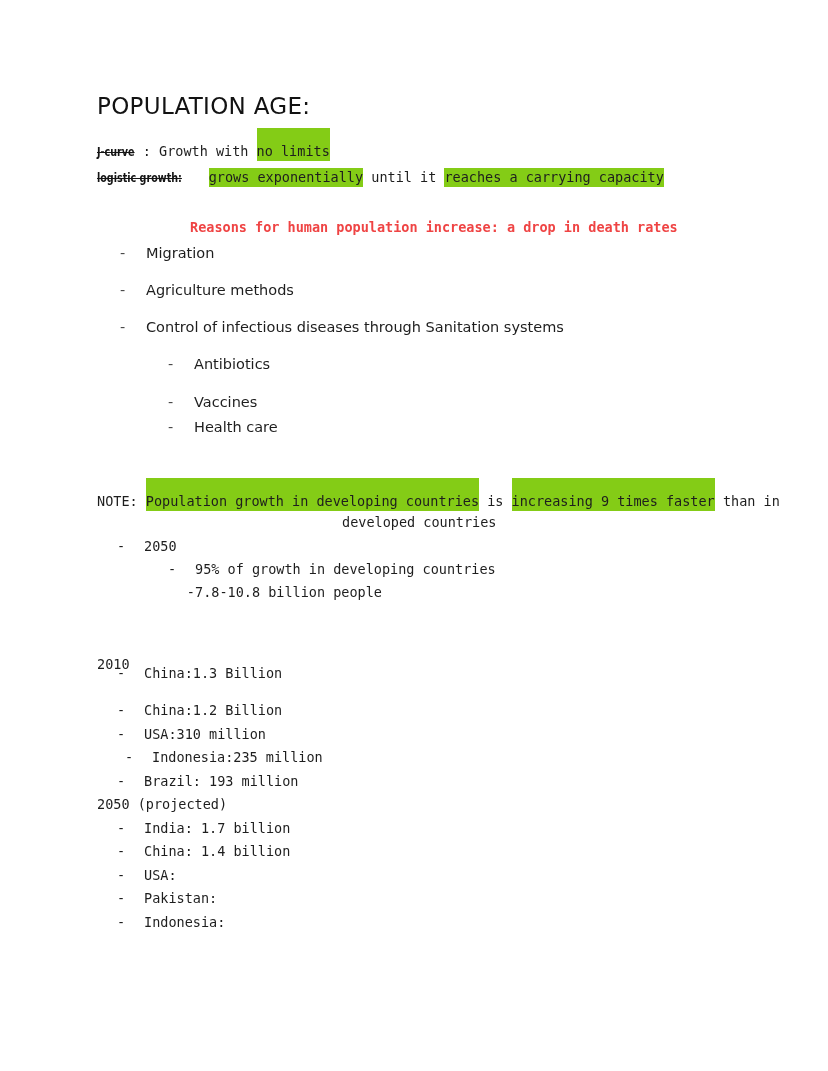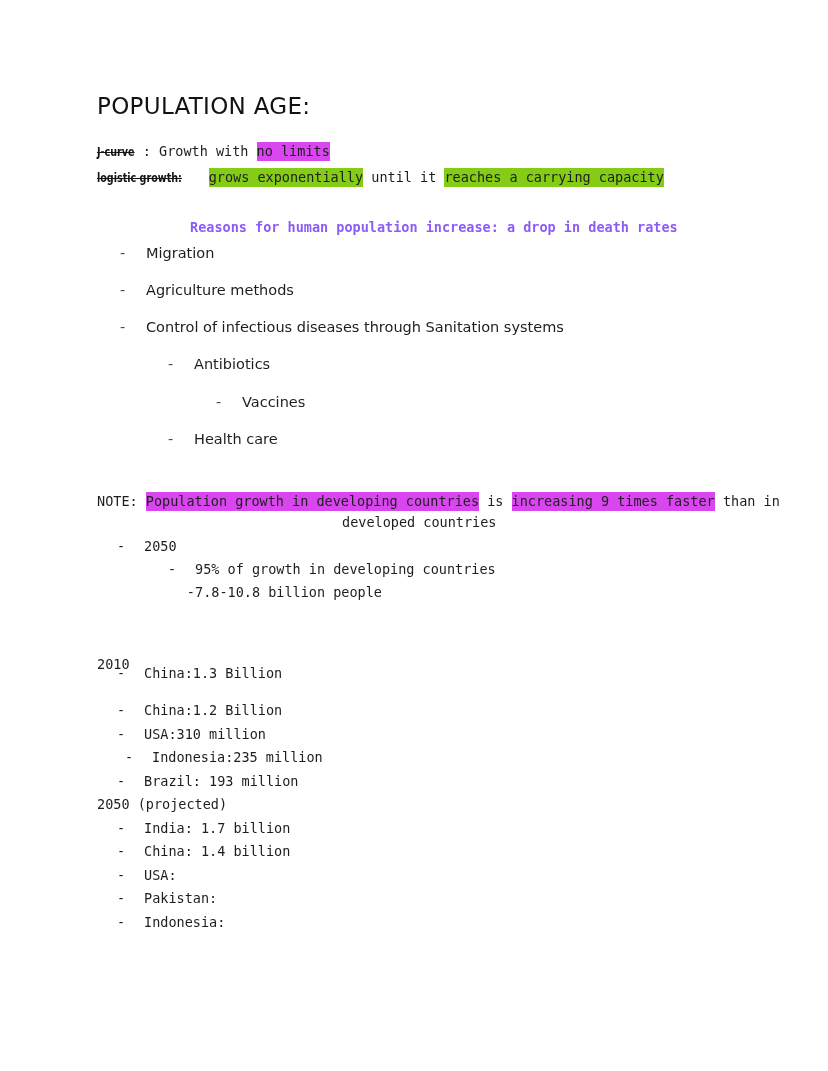--- a/index.html
+++ b/index.html
@@ -63,39 +63,39 @@
   .def-line {
     position: absolute;
     left: 97px;
     white-space: nowrap;
     line-height: 18px;
   }
   .def-line-1 { top: 142px; }
   .def-line-2 { top: 168px; }
 
   .hl-green {
-    background-color: #d946ef;
-    padding: 1px 0 2px 0;
+    background-color: #84cc16;
+    padding: 15px 0 2px 0;
     box-decoration-break: clone;
   }
   .hl-teal {
     background-color: #84cc16;
     padding: 1px 0 2px 0;
     box-decoration-break: clone;
   }
 
   
   .reasons-heading {
     position: absolute;
     left: 190px;
     top: 219px;
     font-family: "DejaVu Sans Mono", monospace;
     font-size: 13.5px;
     font-weight: bold;
-    color: #8b5cf6;
+    color: #ef4444;
     white-space: nowrap;
   }
 
   
   .bullet-l1 {
     position: absolute;
     left: 120px;
     white-space: nowrap;
     font-family: "DejaVu Sans", sans-serif;
     font-size: 14.5px;
@@ -205,24 +205,24 @@
   <div class="bullet-l1" style="top:282px;">
     <span class="dash">-</span><span>Agriculture methods</span>
   </div>
   <div class="bullet-l1" style="top:319px;">
     <span class="dash">-</span><span>Control of infectious diseases through Sanitation systems</span>
   </div>
 
   <div class="bullet-l2" style="top:356px;">
     <span class="dash">-</span><span>Antibiotics</span>
   </div>
-  <div class="bullet-l2" style="top:394px;margin-left:48px;">
+  <div class="bullet-l2" style="top:394px;">
     <span class="dash">-</span><span>Vaccines</span>
   </div>
-  <div class="bullet-l2" style="top:431px;">
+  <div class="bullet-l2" style="top:419px;">
     <span class="dash">-</span><span>Health care</span>
   </div>
 
   <div class="note-line">
     <span class="mono">NOTE: </span><span class="mono hl-green">Population growth in developing countries</span><span class="mono"> is </span><span class="mono hl-green">increasing 9 times faster</span><span class="mono"> than in</span>
   </div>
   <div class="note-line-2 mono">developed countries</div>
 
   <div class="mbul-l1" style="top:538px;">
     <span class="dash">-</span><span>2050</span>

